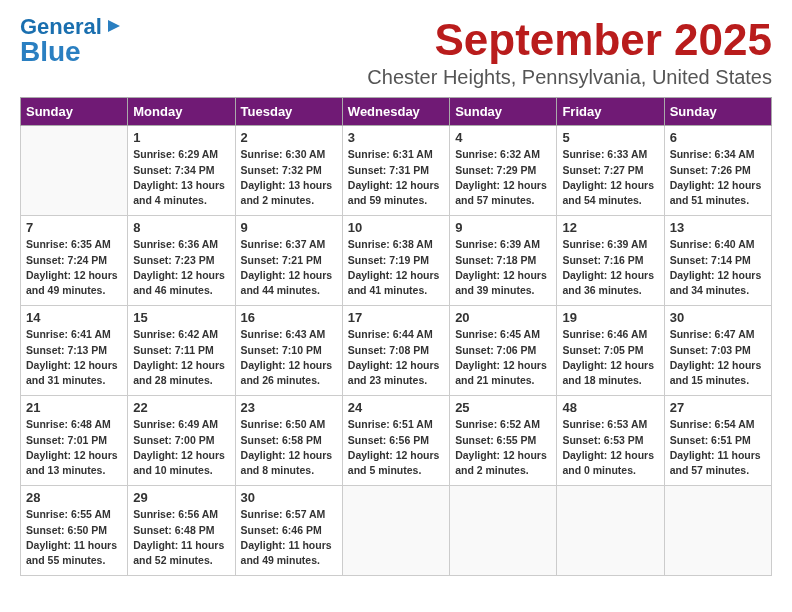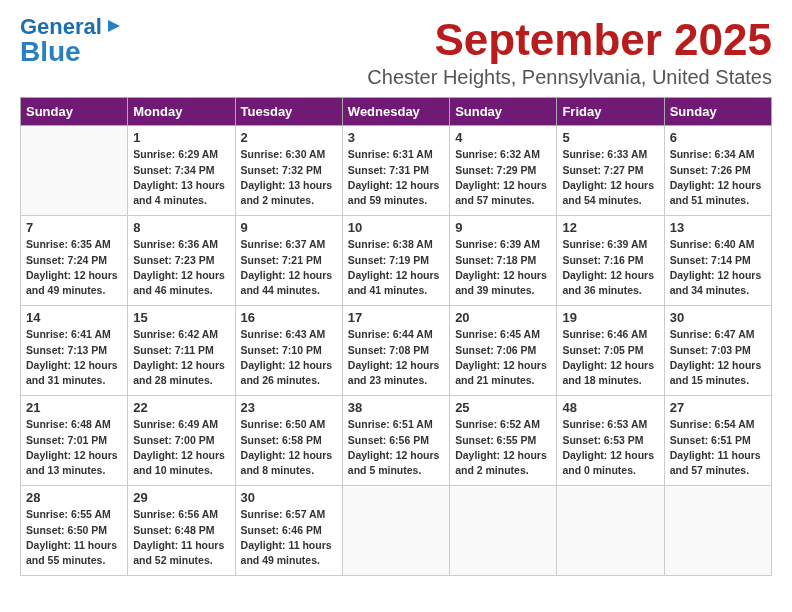--- a/index.html
+++ b/index.html
@@ -207,21 +207,21 @@
         </td>
         <td>
           <span class="day-num">22</span>
           <div class="day-info">Sunrise: 6:49 AM<br>Sunset: 7:00 PM<br>Daylight: 12 hours<br>and 10 minutes.</div>
         </td>
         <td>
           <span class="day-num">23</span>
           <div class="day-info">Sunrise: 6:50 AM<br>Sunset: 6:58 PM<br>Daylight: 12 hours<br>and 8 minutes.</div>
         </td>
         <td>
-          <span class="day-num">38</span>
+          <span class="day-num">24</span>
           <div class="day-info">Sunrise: 6:51 AM<br>Sunset: 6:56 PM<br>Daylight: 12 hours<br>and 5 minutes.</div>
         </td>
         <td>
           <span class="day-num">25</span>
           <div class="day-info">Sunrise: 6:52 AM<br>Sunset: 6:55 PM<br>Daylight: 12 hours<br>and 2 minutes.</div>
         </td>
         <td>
           <span class="day-num">48</span>
           <div class="day-info">Sunrise: 6:53 AM<br>Sunset: 6:53 PM<br>Daylight: 12 hours<br>and 0 minutes.</div>
         </td>

